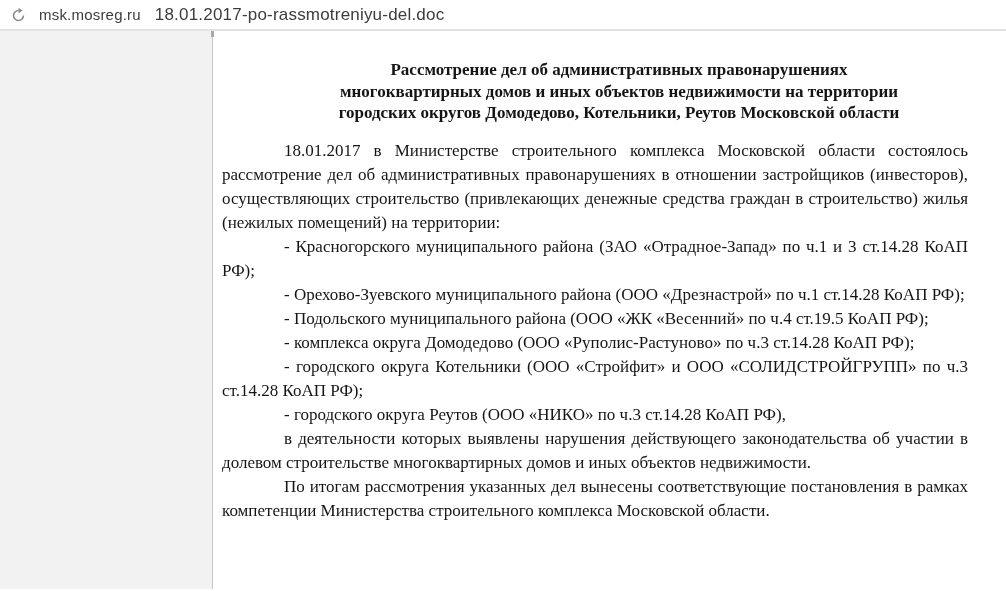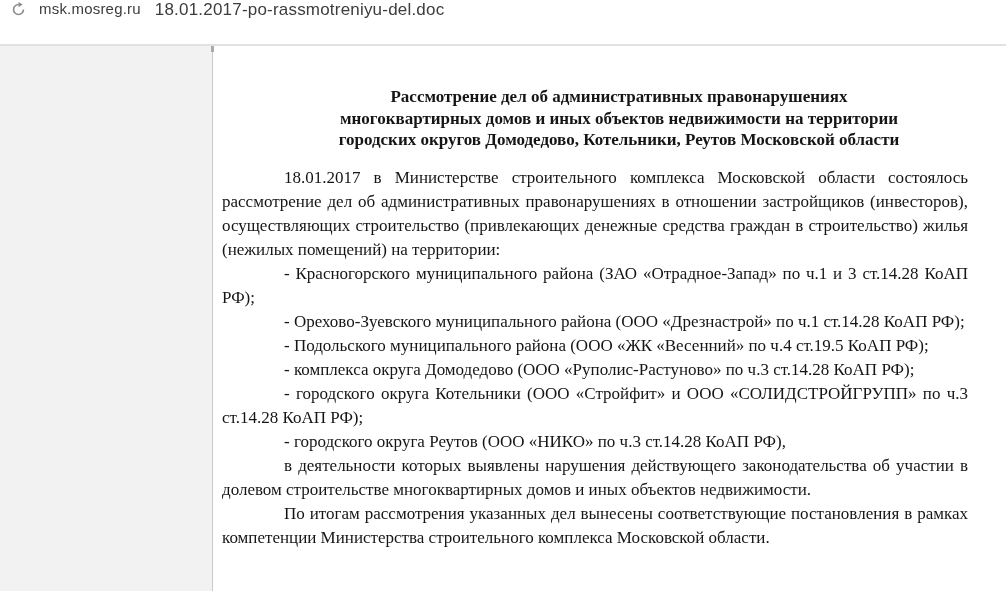--- a/index.html
+++ b/index.html
@@ -2,39 +2,39 @@
 <html lang="ru"><head>
 <meta charset="utf-8">
 <style>
   html,body{margin:0;padding:0;}
   body{
     width:1006px;height:591px;overflow:hidden;background:#ffffff;
     font-family:"Liberation Sans",sans-serif;
   }
   
   .browser-bar{
-    height:46px;background:#ffffff;border-bottom:2px solid #e2e2e2;
-    display:flex;box-sizing:border-box;
+    height:31px;background:#ffffff;border-bottom:2px solid #e2e2e2;
+    display:flex;align-items:center;box-sizing:border-box;
   }
   .reload-btn{
     margin-left:10px;width:17px;height:17px;display:flex;align-items:center;justify-content:center;
     cursor:pointer;background:none;border:none;padding:0;
   }
   .url-domain{margin-left:12px;font-size:15px;color:#3c3c3c;letter-spacing:0.2px;}
   .url-file{margin-left:14px;font-size:17px;color:#3c3c3c;letter-spacing:0.2px;}
   
   .content{display:flex;height:558px;}
   .side-panel{
     width:212px;background:#f2f2f2;border-right:1px solid #c9c9c9;
     position:relative;flex:none;box-sizing:content-box;
   }
   .divider-notch{
     position:absolute;top:0;right:-2px;width:3px;height:6px;background:#aaaaaa;
   }
-  .doc-page{flex:1;background:#ffffff;padding:40px 0 0 9px;box-sizing:border-box;}
+  .doc-page{flex:1;background:#ffffff;padding:28px 0 0 9px;box-sizing:border-box;}
   .text-col{
     width:746px;color:#151515;
     font-family:"Liberation Serif","DejaVu Serif",serif;
   }
   .doc-title{
     font-weight:bold;font-size:17px;line-height:21.5px;text-align:center;
     padding-left:48px;
   }
   .doc-body{margin-top:15px;font-size:17px;line-height:24px;}
   .para{

